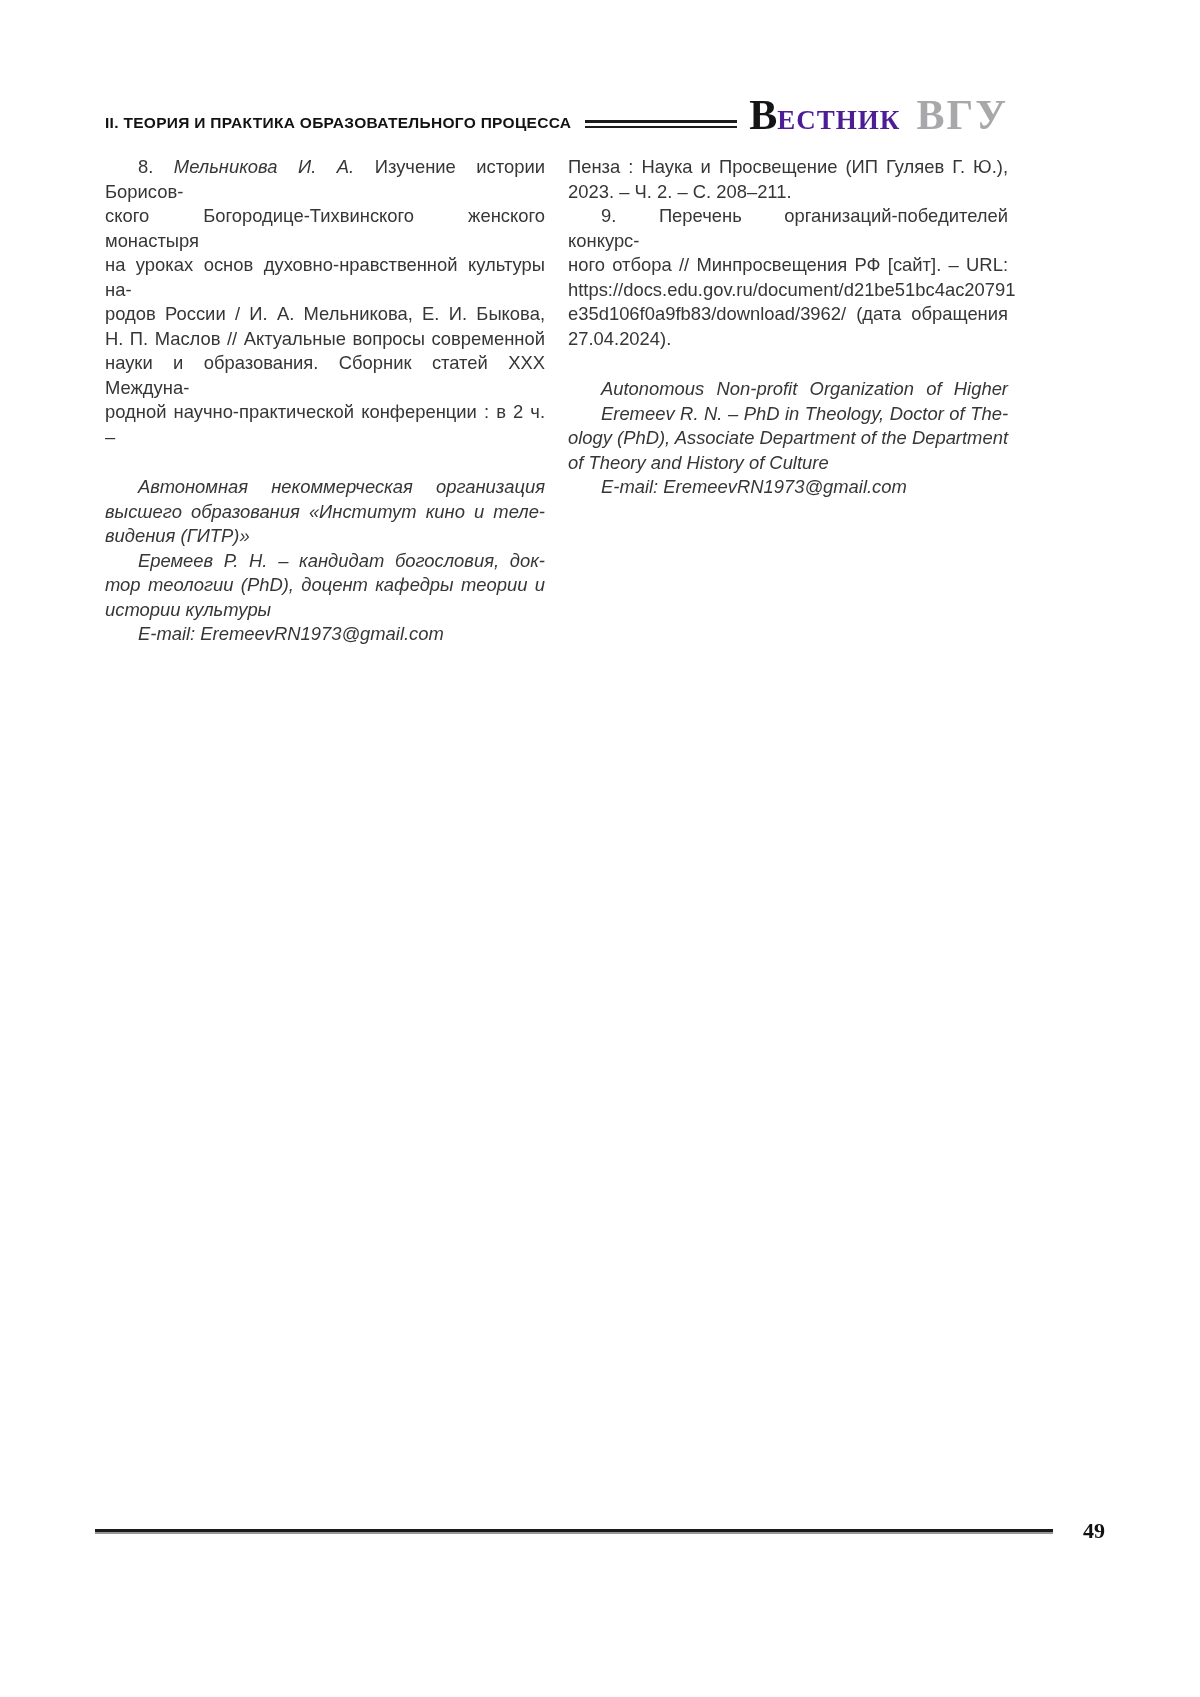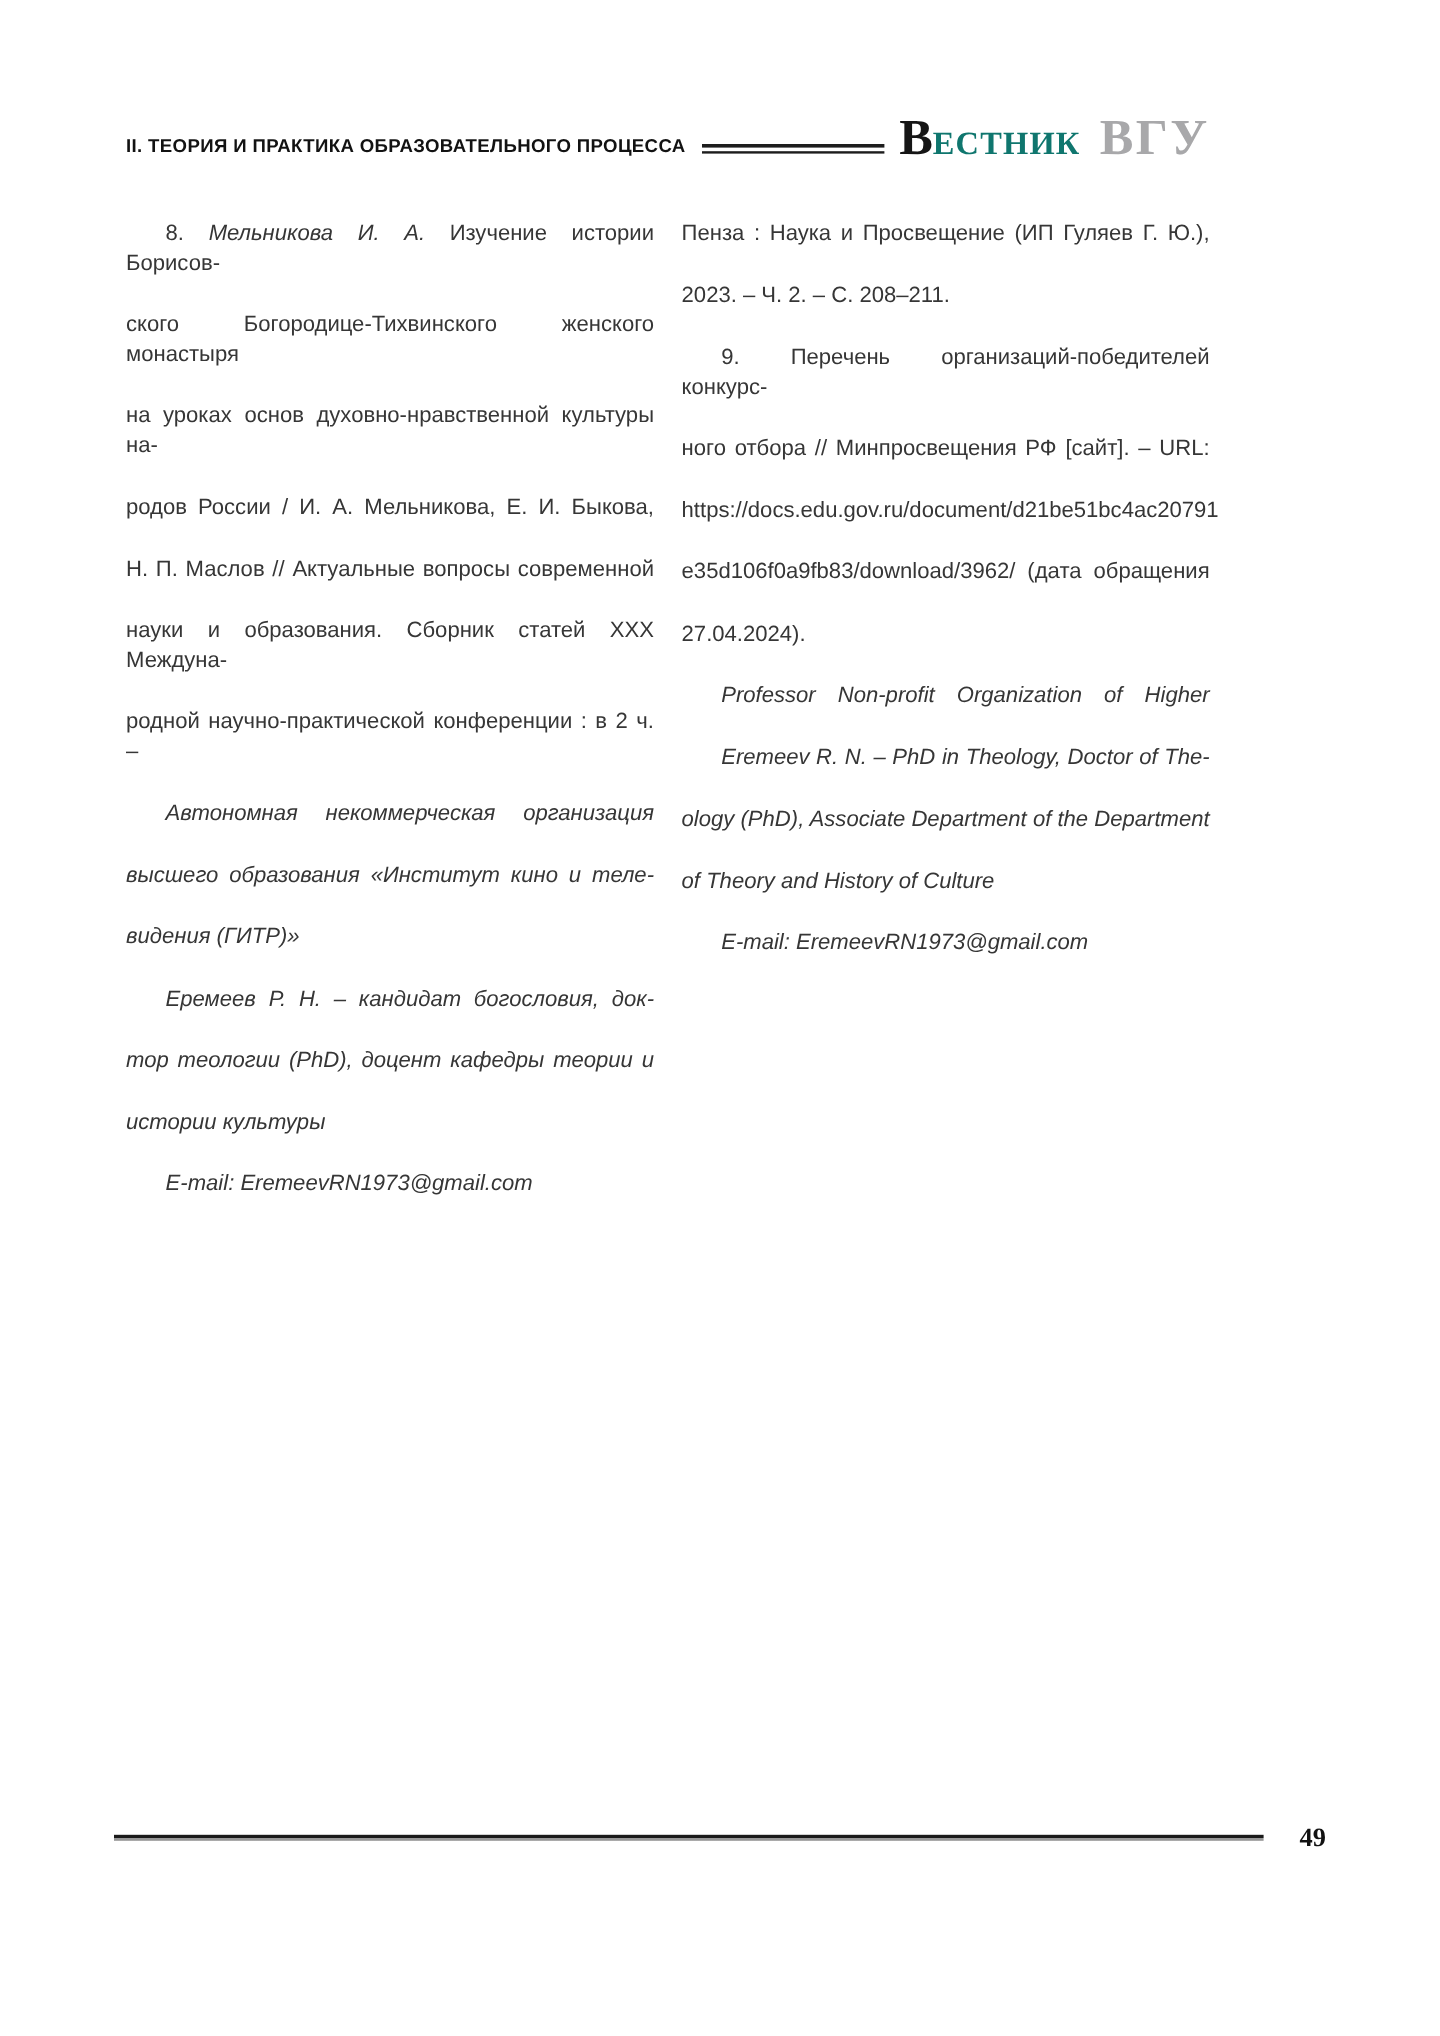--- a/index.html
+++ b/index.html
@@ -21,31 +21,31 @@
   .header-title {
     margin-left:10px;
     font-weight:bold; font-size:15.5px; letter-spacing:0.3px;
     color:#121212; white-space:nowrap; padding-bottom:4px;
   }
   .header-rule { flex:1; margin:0 12px 8px 14px; }
   .rule-line { height:2.5px; background:#1d1d1d; }
   .rule-line:first-child { margin-bottom:3px; }
   .logo { white-space:nowrap; font-family:"Liberation Serif", serif; font-weight:bold; line-height:1; }
   .logo-cap  { font-size:42px; color:#151515; }
-  .logo-rest { font-size:27px; color:#0f766e; letter-spacing:1px;margin-top:16px; }
+  .logo-rest { font-size:27px; color:#4c1d95; letter-spacing:1px;margin-top:16px; }
   .logo-vgu  { font-size:42px; margin-left:12px; letter-spacing:2px; }
 
   
   .columns {
     position:absolute; left:105px; top:155px; width:903px;
     display:flex; gap:23px;
     color:#363636;
   }
   .col { width:440px; font-size:18.4px; line-height:24.5px; }
-  .ln { min-height:24.5px;margin-top:27px; }
+  .ln { min-height:24.5px; }
   .ln.j { text-align:justify; text-align-last:justify; }
   .ln.ind { text-indent:33px; }
   .block.italic { font-style:italic; }
   .block.gap { margin-top:26px; }
   .text-run.upright { font-style:normal; }
   .text-run.it { font-style:italic; }
 
   
   .footer {
     position:absolute; left:95px; top:1520px; width:1010px;
@@ -102,21 +102,21 @@
         <div class="block">
           <div class="ln j">Пенза : Наука и Просвещение (ИП Гуляев Г. Ю.),</div>
           <div class="ln">2023. – Ч. 2. – С. 208–211.</div>
           <div class="ln j ind">9. Перечень организаций-победителей конкурс-</div>
           <div class="ln j">ного отбора // Минпросвещения РФ [сайт]. – URL:</div>
           <div class="ln j">https://docs.edu.gov.ru/document/d21be51bc4ac20791</div>
           <div class="ln j">e35d106f0a9fb83/download/3962/ (дата обращения</div>
           <div class="ln">27.04.2024).</div>
         </div>
         <div class="block italic gap">
-          <div class="ln j ind">Professor Non-profit Organization of Higher</div>
+          <div class="ln j ind">Autonomous Non-profit Organization of Higher</div>
           <div class="ln j ind">Eremeev R. N. – PhD in Theology, Doctor of The-</div>
           <div class="ln j">ology (PhD), Associate Department of the Department</div>
           <div class="ln">of Theory and History of Culture</div>
           <div class="ln ind">E-mail: EremeevRN1973@gmail.com</div>
         </div>
       </div>
   </main>
 
   <footer class="footer">
     <div class="footer-rule"></div>

